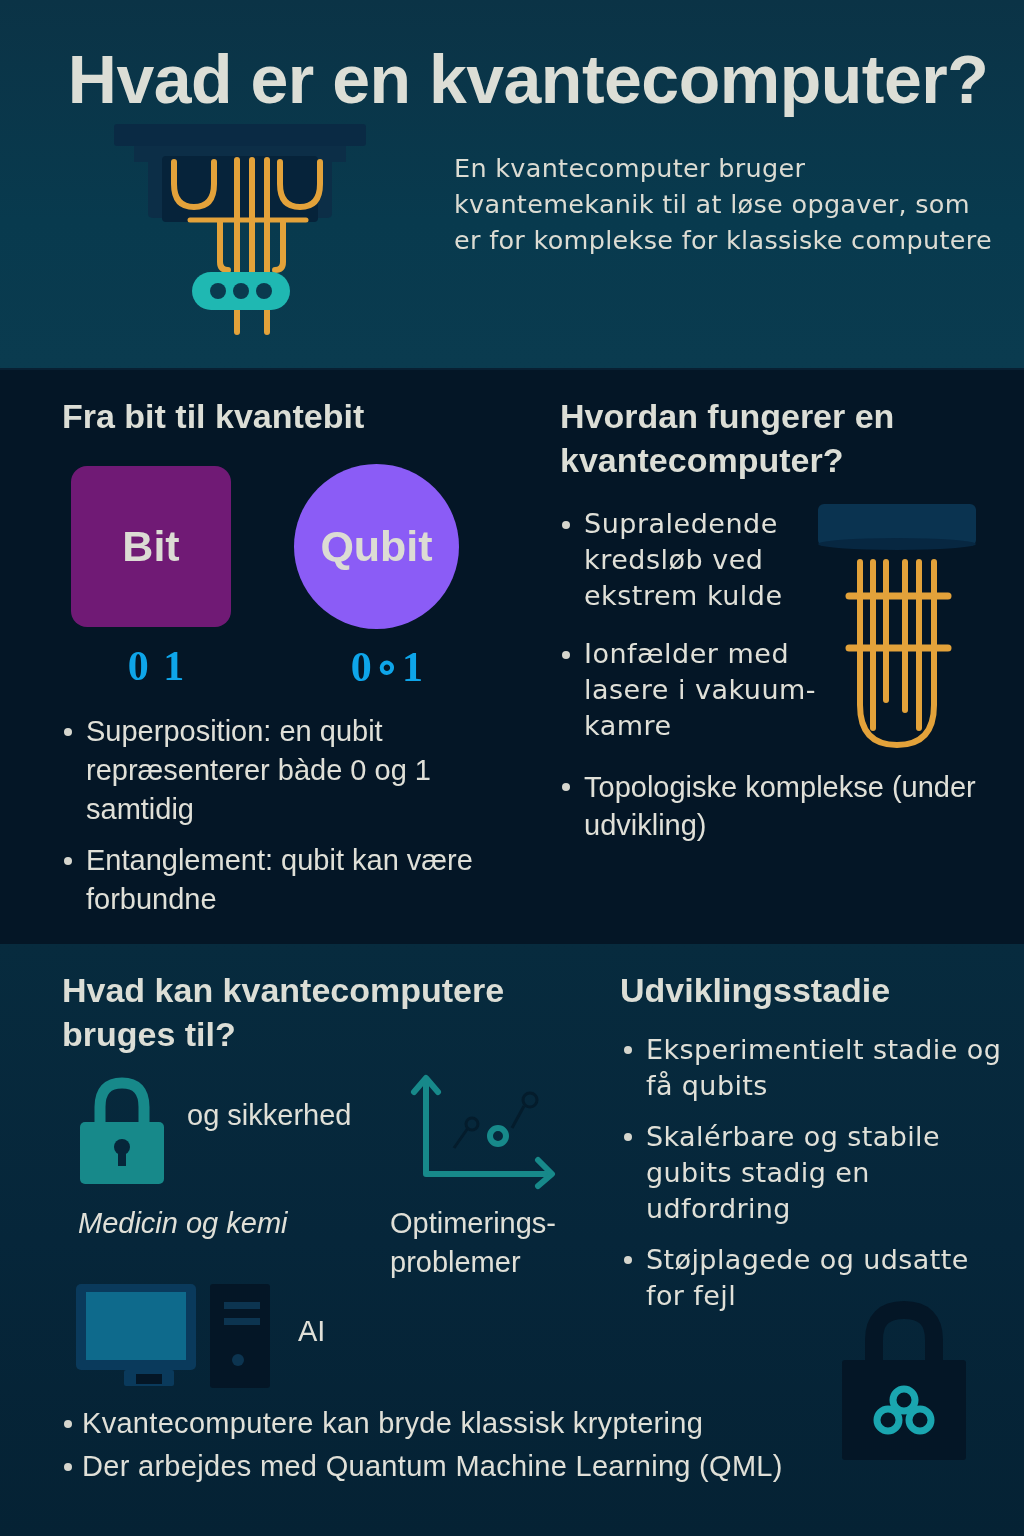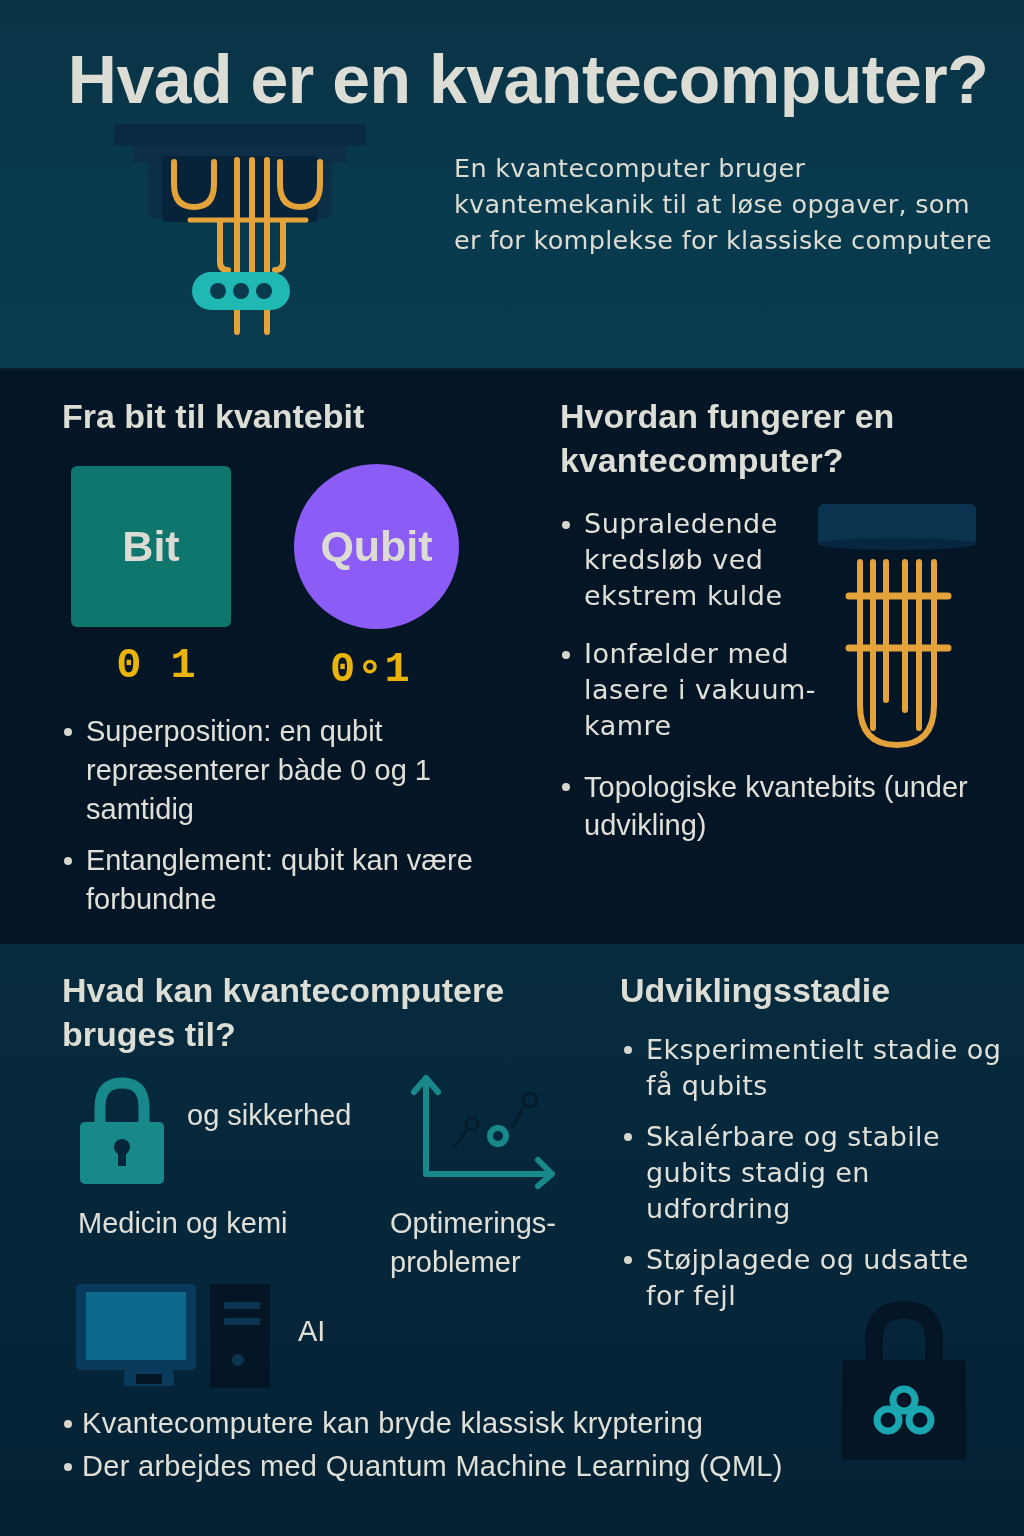--- a/index.html
+++ b/index.html
@@ -27,32 +27,32 @@
     font-family: "DejaVu Sans", sans-serif; font-size: 25.5px; line-height: 36px;
     color: #dcdcd3; letter-spacing: 0.3px;
   }
 
   .h2 {
     font-family: "Liberation Sans", sans-serif; font-weight: bold; font-size: 34px;
     color: #dcded6; line-height: 44px;
   }
 
   .bit-box {
-    left: 71px; top: 466px; width: 160px; height: 161px; border-radius: 6px;
-    background: #0f766e; display: flex; align-items: center; justify-content: center;
+    left: 71px; top: 466px; width: 160px; height: 161px; border-radius: 16px;
+    background: #701a75; display: flex; align-items: center; justify-content: center;
   }
   .qubit-circle {
     left: 294px; top: 464px; width: 165px; height: 165px; border-radius: 50%;
     background: #8b5cf6; display: flex; align-items: center; justify-content: center;
   }
   .bubble-label {
     font-family: "Liberation Sans", sans-serif; font-weight: bold; font-size: 43px; color: #dcdcd4;
   }
   .state-label {
-    font-family: Liberation Mono, monospace; font-weight: bold; font-size: 42px; color: #eab308;
+    font-family: Liberation Serif, serif; font-weight: bold; font-size: 42px; color: #0ea5e9;
     letter-spacing: 2px;
   }
 
   .bullets { list-style: none; }
   .bullets li { position: relative; padding-left: 24px; }
   .bullets li::before {
     content: ""; position: absolute; left: 2px; width: 8px; height: 8px; border-radius: 50%;
     background: #d6d6ce;
   }
 
@@ -116,36 +116,36 @@
 
 <h2 class="abs h2" style="left:62px; top:394px;">Fra bit til kvantebit</h2>
 
 <div class="abs bit-box">
   <span class="bubble-label">Bit</span>
 </div>
 <div class="abs qubit-circle">
   <span class="bubble-label">Qubit</span>
 </div>
 <div class="abs state-label" style="left:112px; top:642px; width:90px; text-align:center;">0  1</div>
-<div class="abs state-label" style="left:330px; top:642px; width:95px; text-align:left;">0∘1</div>
+<div class="abs state-label" style="left:330px; top:642px; width:95px; text-align:right;">0∘1</div>
 
 <ul class="abs bullets left-bullets">
   <li>Superposition: en qubit repræsenterer bàde 0 og 1 samtidig</li>
   <li>Entanglement: qubit kan være forbundne</li>
 </ul>
 
 <div class="abs h2" style="left:560px; top:394px;">
   <div>Hvordan fungerer en</div>
   <div>kvantecomputer?</div>
 </div>
 
 <ul class="abs bullets right-bullets">
   <li class="b1">Supraledende kredsløb ved ekstrem kulde</li>
   <li class="b2">Ionfælder med lasere i vakuum-kamre</li>
-  <li class="b3">Topologiske kvantebits (under udvikling)</li>
+  <li class="b3">Topologiske komplekse (under udvikling)</li>
 </ul>
 
 <div class="abs" style="left:816px; top:500px; width:164px; height:256px;">
   <svg width="164" height="256" viewBox="0 0 164 256">
     <rect x="2" y="4" width="158" height="42" rx="6" fill="#0a3350"></rect>
     <ellipse cx="81" cy="44" rx="79" ry="6" fill="#072741"></ellipse>
     <g stroke="#e3a23a" stroke-width="6" fill="none" stroke-linecap="round">
       <path d="M44 62 L44 205 Q44 245 81 245 Q118 245 118 205 L118 62"></path>
       <line x1="57" y1="62" x2="57" y2="228"></line>
       <line x1="70" y1="62" x2="70" y2="200"></line>
@@ -169,21 +169,21 @@
     <path d="M22 48 L22 30 Q22 6 44 6 Q66 6 66 30 L66 48" stroke="#17898a" stroke-width="11" fill="none"></path>
     <rect x="2" y="45" width="84" height="62" rx="5" fill="#17898a"></rect>
     <circle cx="44" cy="70" r="8" fill="#06263a"></circle>
     <rect x="40" y="72" width="8" height="17" fill="#06263a"></rect>
   </svg>
 </div>
 <div class="abs use-label" style="left:187px; top:1096px;">
   <div>og sikkerhed</div>
 </div>
 
-<div class="abs use-label" style="left:78px; top:1204px;">Medicin og kemi</div>
+<div class="abs use-label" style="left:78px; top:1204px;font-style:italic;">Medicin og kemi</div>
 
 <div class="abs" style="left:408px; top:1070px; width:152px; height:120px;">
   <svg width="152" height="120" viewBox="0 0 152 120">
     <g stroke="#17898a" stroke-width="6" fill="none" stroke-linecap="round" stroke-linejoin="round">
       <path d="M18 10 L18 104 L142 104"></path>
       <path d="M6 22 L18 8 L30 22"></path>
       <path d="M130 90 L144 104 L130 116"></path>
     </g>
     <circle cx="90" cy="66" r="8" stroke="#17898a" stroke-width="6" fill="none"></circle>
     <g stroke="#041c2c" stroke-width="3" fill="none">

